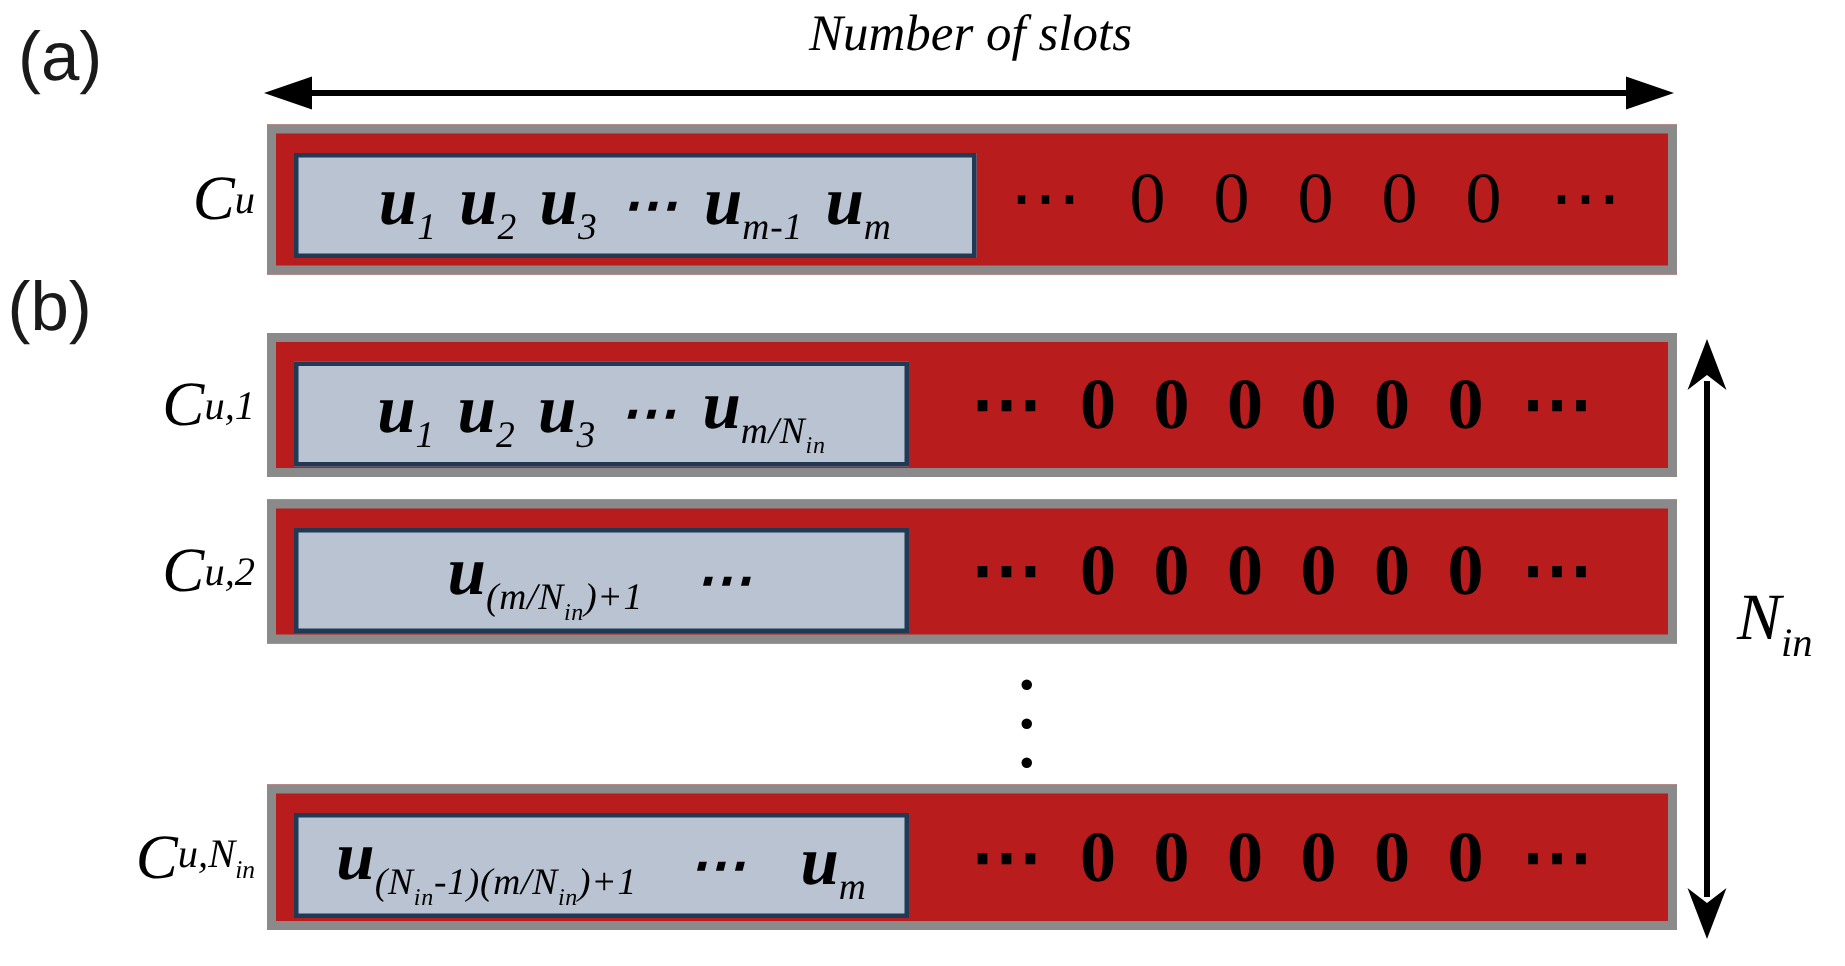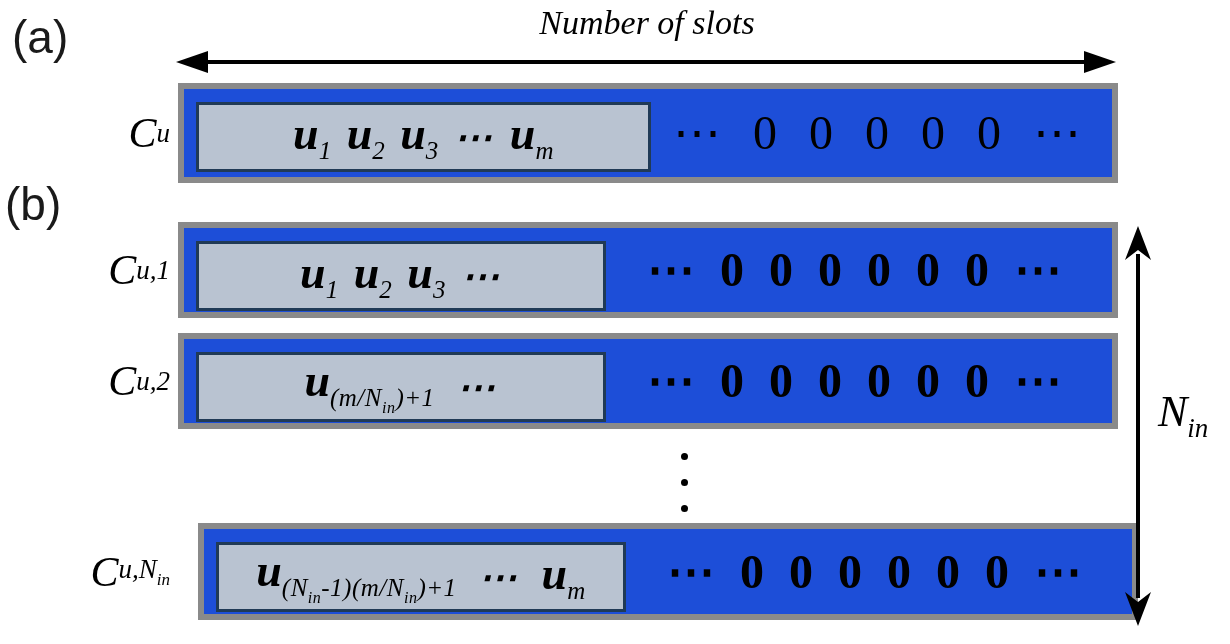--- a/index.html
+++ b/index.html
@@ -10,31 +10,31 @@
   .panel-label{
     position:absolute;font-family:"Liberation Sans","DejaVu Sans",sans-serif;
     font-size:46px;line-height:1;color:#1a1a1a;
   }
   .top-arrow-label{
     position:absolute;left:372px;top:4px;width:550px;text-align:center;
     font-style:italic;font-size:34px;line-height:1.1;
   }
   .arrow-svg{position:absolute;}
   .slotbox{
-    position:absolute;left:178px;width:940px;background:#1d4ed8;
+    position:absolute;left:178px;width:940px;background:#b91c1c;
     border:6px solid #8a8a8a;box-sizing:border-box;
   }
   .innerbox{
     position:absolute;left:12px;top:13px;height:70px;
     background:#b9c3d1;border:3px solid #203a56;box-sizing:border-box;
     display:flex;align-items:center;justify-content:center;
   }
   .inner-a{width:455px;gap:15px;}
   .inner-b{width:410px;gap:15px;}
-  .inner-b.tight{gap:22px;}
+  .inner-b.tight{gap:34px;}
   .tok{font-style:italic;font-size:46px;line-height:1;white-space:nowrap;}
   .tb{font-weight:700;}
   .ts{font-size:25px;vertical-align:-10px;letter-spacing:0.5px;}
   .tss{font-size:16px;vertical-align:-7px;}
   .tok.dots{font-size:38px;font-weight:700;letter-spacing:3px;}
   .zeros{
     position:absolute;right:12px;top:50%;transform:translateY(-50%);
     text-align:center;font-size:48px;line-height:1;white-space:nowrap;
   }
   .zeros-a{left:470px;word-spacing:20px;}
@@ -74,35 +74,37 @@
   <div class="row-label" style="top:83px;height:100px;">
     <span>C</span>
       <span class="ls">u</span>
   </div>
   <div class="slotbox" style="top:83px;height:100px;">
     <div class="innerbox inner-a">
       <span class="tok"><span class="tb">u</span><span class="ts">1</span></span>
       <span class="tok"><span class="tb">u</span><span class="ts">2</span></span>
       <span class="tok"><span class="tb">u</span><span class="ts">3</span></span>
       <span class="tok dots">⋯</span>
+      <span class="tok"><span class="tb">u</span><span class="ts">m-1</span></span>
       <span class="tok"><span class="tb">u</span><span class="ts">m</span></span>
     </div>
     <div class="zeros zeros-a">⋯ 0 0 0 0 0 ⋯</div>
   </div>
 
   <div class="row-label" style="top:222px;height:96px;">
     <span>C</span>
       <span class="ls">u,1</span>
   </div>
   <div class="slotbox" style="top:222px;height:96px;">
     <div class="innerbox inner-b">
       <span class="tok"><span class="tb">u</span><span class="ts">1</span></span>
       <span class="tok"><span class="tb">u</span><span class="ts">2</span></span>
       <span class="tok"><span class="tb">u</span><span class="ts">3</span></span>
       <span class="tok dots">⋯</span>
+      <span class="tok"><span class="tb">u</span><span class="ts"><span>m/N</span><span class="tss">in</span></span></span>
     </div>
     <div class="zeros zeros-b">⋯ 0 0 0 0 0 0 ⋯</div>
   </div>
 
   <div class="row-label" style="top:333px;height:96px;">
     <span>C</span>
       <span class="ls">u,2</span>
   </div>
   <div class="slotbox" style="top:333px;height:96px;">
     <div class="innerbox inner-b tight">
@@ -115,21 +117,21 @@
   <div class="vdots">
     <span class="dot"></span>
       <span class="dot"></span>
       <span class="dot"></span>
   </div>
 
   <div class="row-label" style="top:523px;height:97px;">
     <span>C</span>
       <span class="ls"><span>u,N</span><span class="lss">in</span></span>
   </div>
-  <div class="slotbox" style="top:523px;height:97px;margin-left:20px;">
+  <div class="slotbox" style="top:523px;height:97px;">
     <div class="innerbox inner-b tight">
       <span class="tok"><span class="tb">u</span><span class="ts"><span>(N</span><span class="tss">in</span><span>-1)(m/N</span><span class="tss">in</span><span>)+1</span></span></span>
       <span class="tok dots">⋯</span>
       <span class="tok"><span class="tb">u</span><span class="ts">m</span></span>
     </div>
     <div class="zeros zeros-b">⋯ 0 0 0 0 0 0 ⋯</div>
   </div>
 
   <svg class="arrow-svg" style="left:1120px;top:224px;" width="40" height="404">
     <line x1="18" y1="30" x2="18" y2="374" stroke="#000" stroke-width="4"></line>

